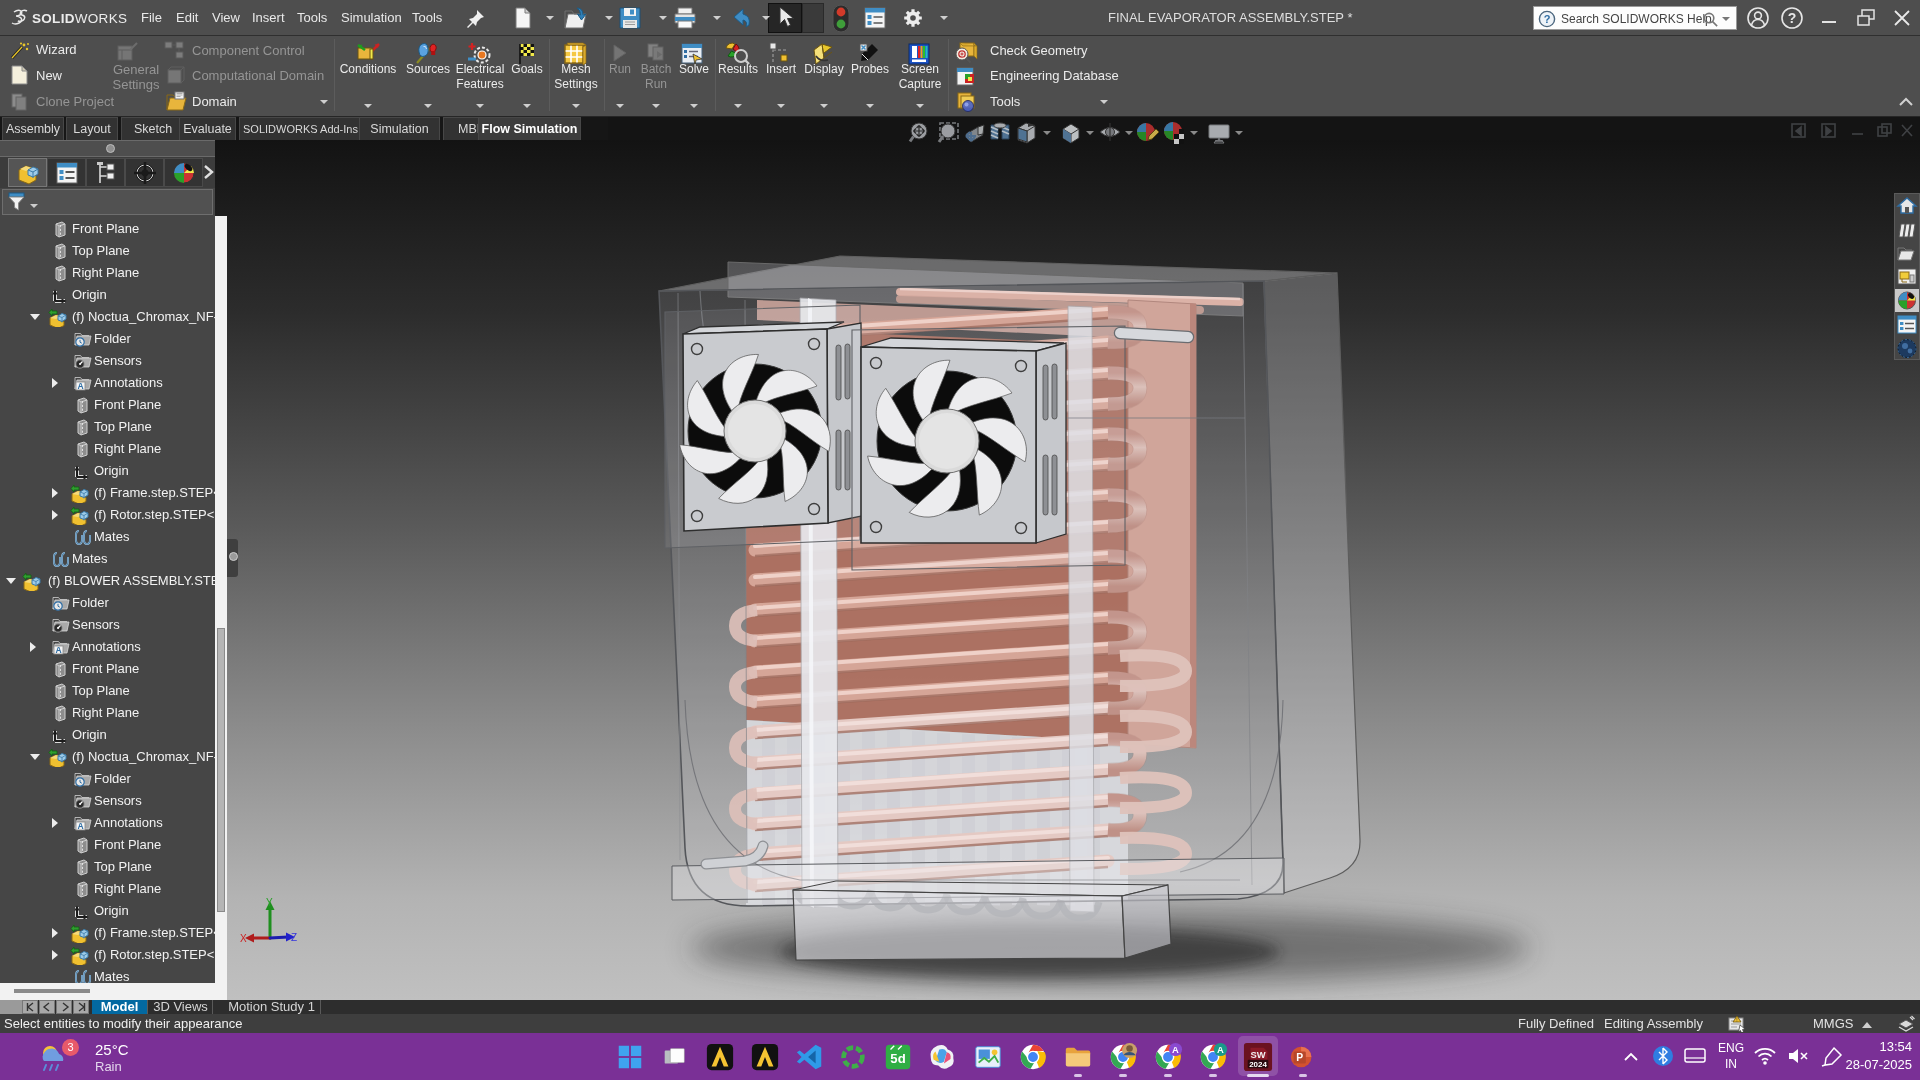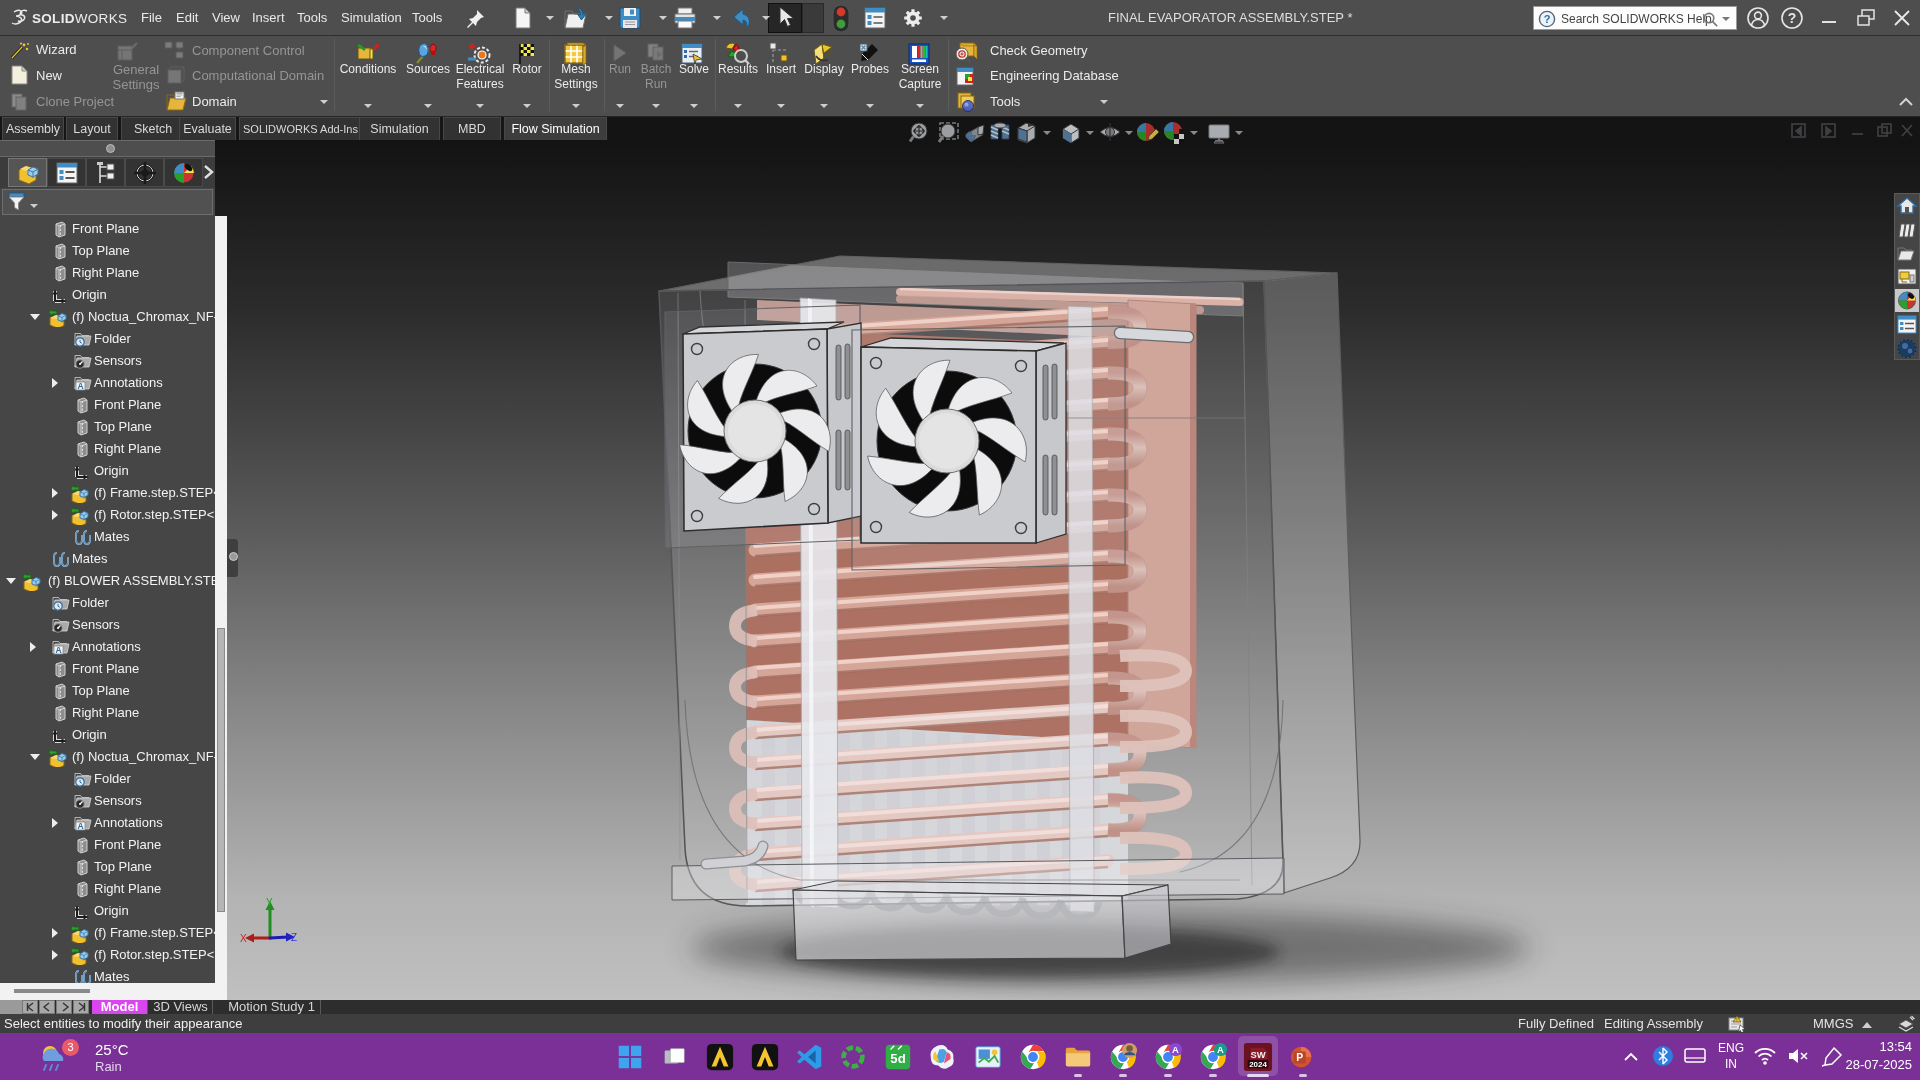--- a/index.html
+++ b/index.html
@@ -223,21 +223,21 @@
             <rect x="6.5" y="5" width="3.5" height="3"></rect>
             <rect x="13.5" y="5" width="3.5" height="3"></rect>
             <rect x="3" y="8" width="3.5" height="3"></rect>
             <rect x="10" y="8" width="3.5" height="3"></rect>
             <rect x="6.5" y="11" width="3.5" height="3"></rect>
             <rect x="13.5" y="11" width="3.5" height="3"></rect>
           </g>
           <path d="M3 2 v20" stroke="#111" stroke-width="1.6"></path>
         </g>
       </svg></div>
-    <div class="bigbtn" style="left:489px;top:26px;width:76px">Rotor</div>
+    <div class="bigbtn" style="left:489px;top:26px;width:76px">Goals</div>
     <div class="caret" style="left:523px;top:68px"></div>
     <div class="vsep" style="left:549px"></div>
     <div class="abs" style="left:546px;top:6px;width:60px;height:24px"><svg width="60" height="24" viewBox="0 0 60 24">
         <g transform="translate(17,0)">
           <rect x="2" y="3" width="18" height="18" fill="#f5c842" stroke="#8a6914"></rect>
           <path d="M2 9 h18 M2 15 h18 M8 3 v18 M14 3 v18" stroke="#fff" stroke-width="1.6"></path>
           <rect x="2" y="3" width="18" height="18" fill="none" stroke="#8a6914"></rect>
           <path d="M20 5 l3 -2 v18 l-3 2z M4 1 l16 0 3 2 -18 0z" fill="#d9a92c" stroke="#8a6914" stroke-width="0.7"></path>
         </g>
       </svg></div>
@@ -357,21 +357,21 @@
     </svg>
   </div>
 <div id="tabrow">
     <div class="tab" style="left:2px;width:62px">Assembly</div>
     <div class="tab" style="left:66px;width:52px">Layout</div>
     <div class="tab" style="left:121px;width:64px">Sketch</div>
     <div class="tab" style="left:179px;width:57px">Evaluate</div>
     <div class="tab" style="left:239px;width:123px;font-size:11px">SOLIDWORKS Add-Ins</div>
     <div class="tab" style="left:359px;width:81px">Simulation</div>
     <div class="tab" style="left:443px;width:58px">MBD</div>
-    <div class="tab" style="left:504px;width:103px;background:#3d3d3d;color:#fff;font-weight:normal">Flow Simulation</div>
+    <div class="tab" style="left:478px;width:103px;background:#3d3d3d;color:#fff;font-weight:bold">Flow Simulation</div>
   </div>
 <div id="viewport">
     <svg class="abs" style="left:0;top:0" width="1920" height="860" viewBox="0 140 1920 860">
       <defs>
         <filter id="blur1" x="-30%" y="-60%" width="160%" height="260%">
           <feGaussianBlur stdDeviation="14"></feGaussianBlur>
         </filter>
         <filter id="blur2" x="-30%" y="-60%" width="160%" height="260%">
           <feGaussianBlur stdDeviation="7"></feGaussianBlur>
         </filter>
@@ -1148,21 +1148,21 @@
       <path d="M10 3 l-5 4 5 4" stroke="#333" stroke-width="1.4" fill="none"></path>
     </svg>
     <div class="abs" style="left:56px;top:0;width:16px;height:14px;background:#a8a8a8;border:1px solid #777"></div>
     <svg class="abs" style="left:56px;top:0" width="16" height="14" viewBox="0 0 16 14">
       <path d="M7 3 l5 4 -5 4" stroke="#333" stroke-width="1.4" fill="none"></path>
     </svg>
     <div class="abs" style="left:73px;top:0;width:16px;height:14px;background:#a8a8a8;border:1px solid #777"></div>
     <svg class="abs" style="left:73px;top:0" width="16" height="14" viewBox="0 0 16 14">
       <path d="M6 3 l5 4 -5 4 M11.5 3 v8" stroke="#333" stroke-width="1.4" fill="none"></path>
     </svg>
-    <div class="mtab" style="left:92px;width:56px;font-weight:bold;color:#fff;background:#d946ef;border-right:1px solid #5a5a5a">Model</div>
+    <div class="mtab" style="left:92px;width:56px;font-weight:bold;color:#fff;background:#0369a1;border-right:1px solid #5a5a5a">Model</div>
     <div class="mtab" style="left:149px;width:64px;border-right:1px solid #5a5a5a">3D Views</div>
     <div class="mtab" style="left:223px;width:98px;border-right:1px solid #5a5a5a">Motion Study 1</div>
   </div>
 <div id="statusbar">
     <div class="abs" style="left:4px;top:2px">Select entities to modify their appearance</div>
     <div class="abs" style="left:1518px;top:2px;color:#e3e3e3">Fully Defined</div>
     <div class="abs" style="left:1604px;top:2px;color:#e3e3e3">Editing Assembly</div>
     <svg class="abs" style="left:1727px;top:1px" width="20" height="17" viewBox="0 0 20 17">
       <rect x="2" y="3" width="14" height="12" fill="#e8e8e8" stroke="#888"></rect>
       <path d="M4 6 h10 M4 9 h10 M4 12 h6" stroke="#999" stroke-width="1"></path>

